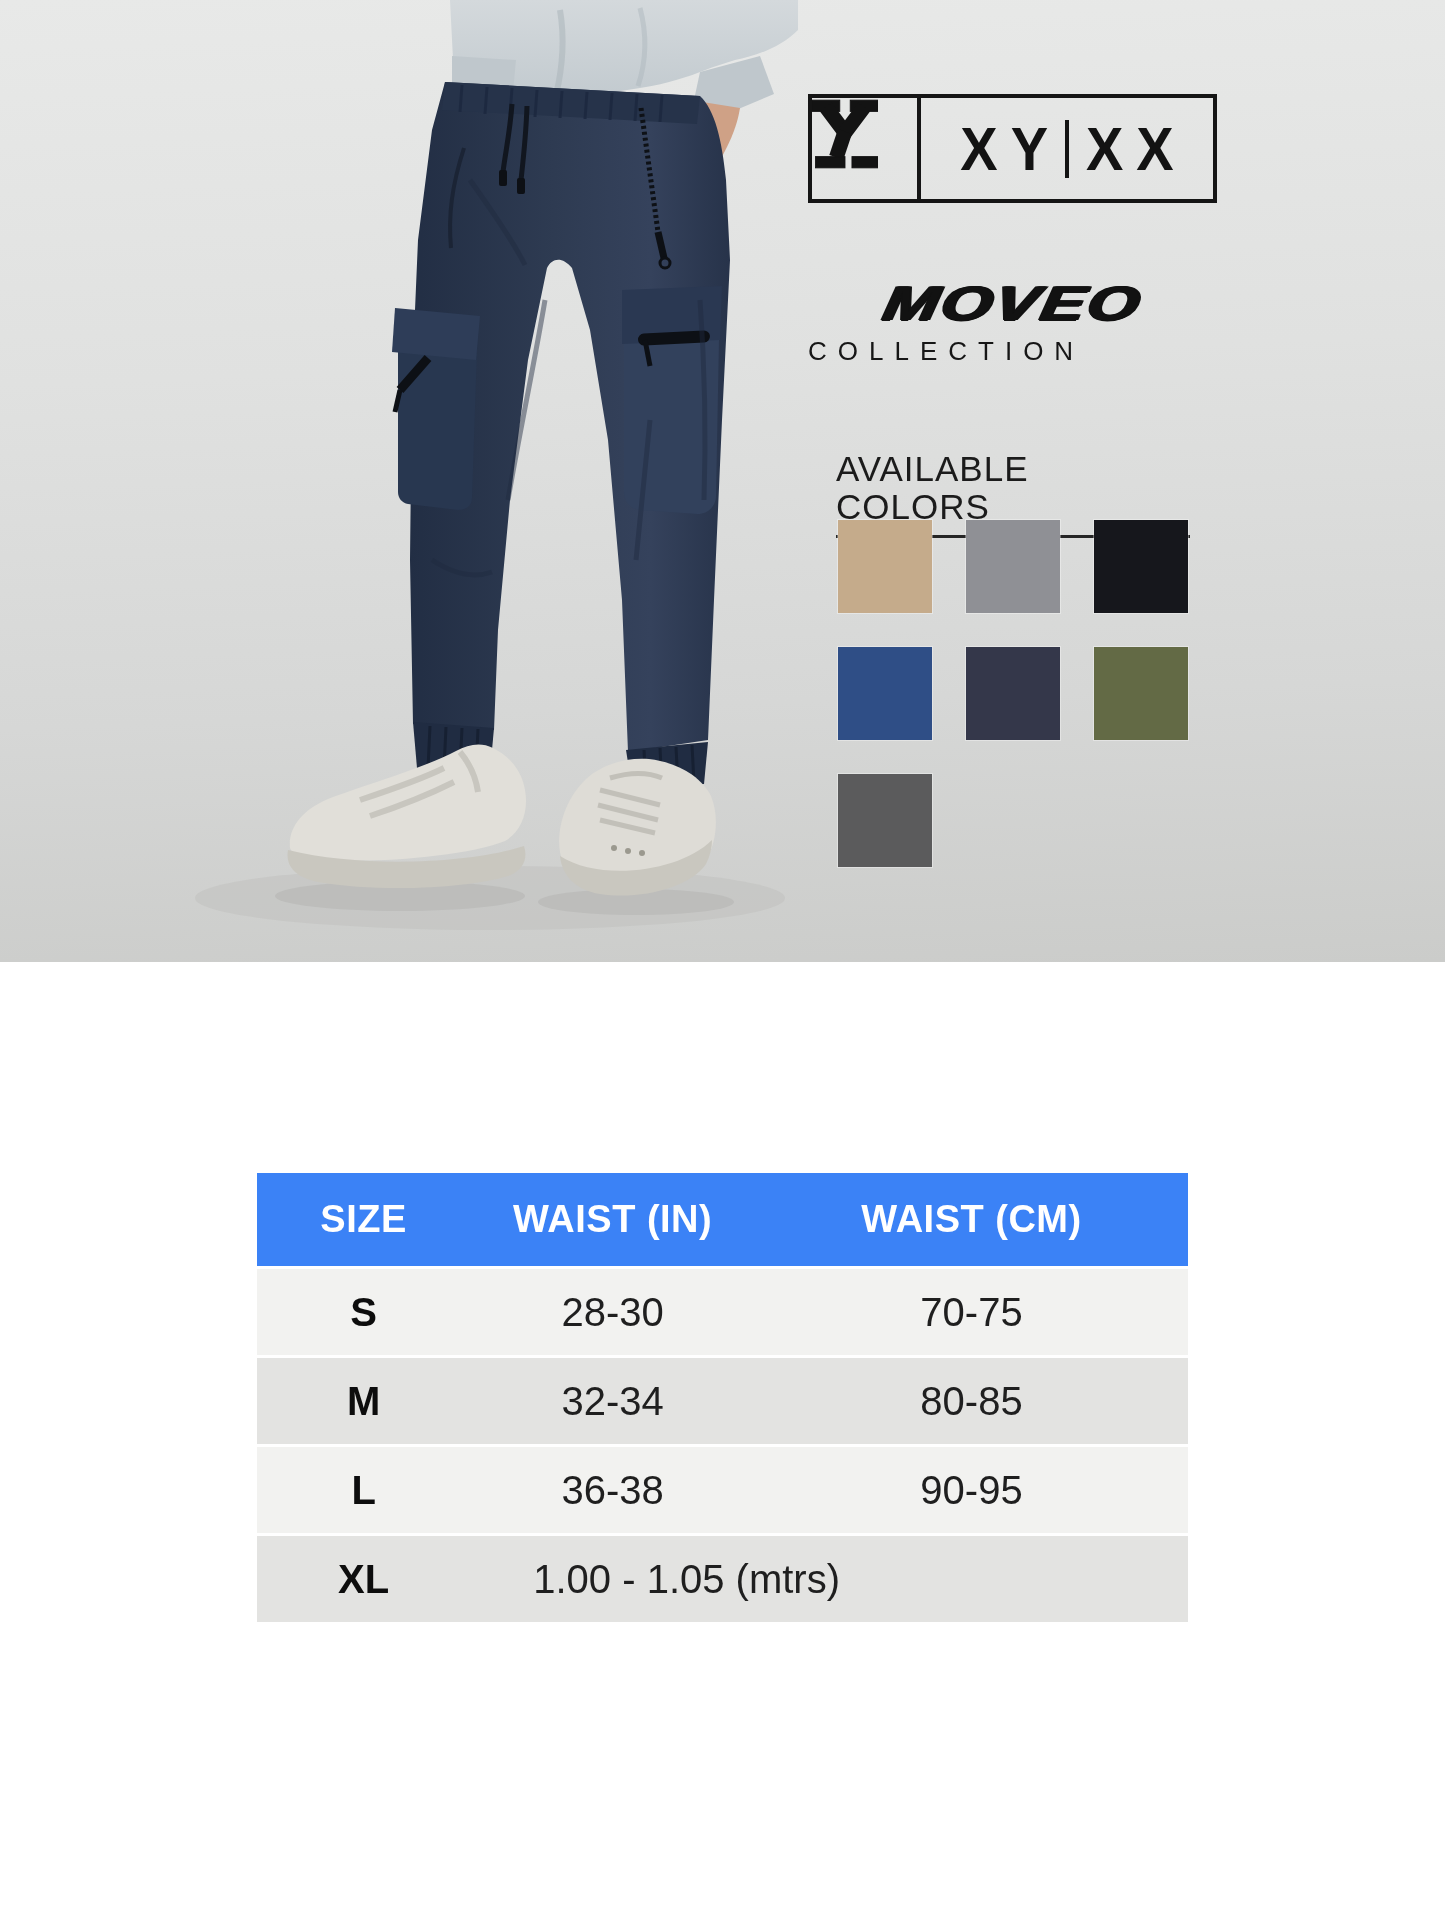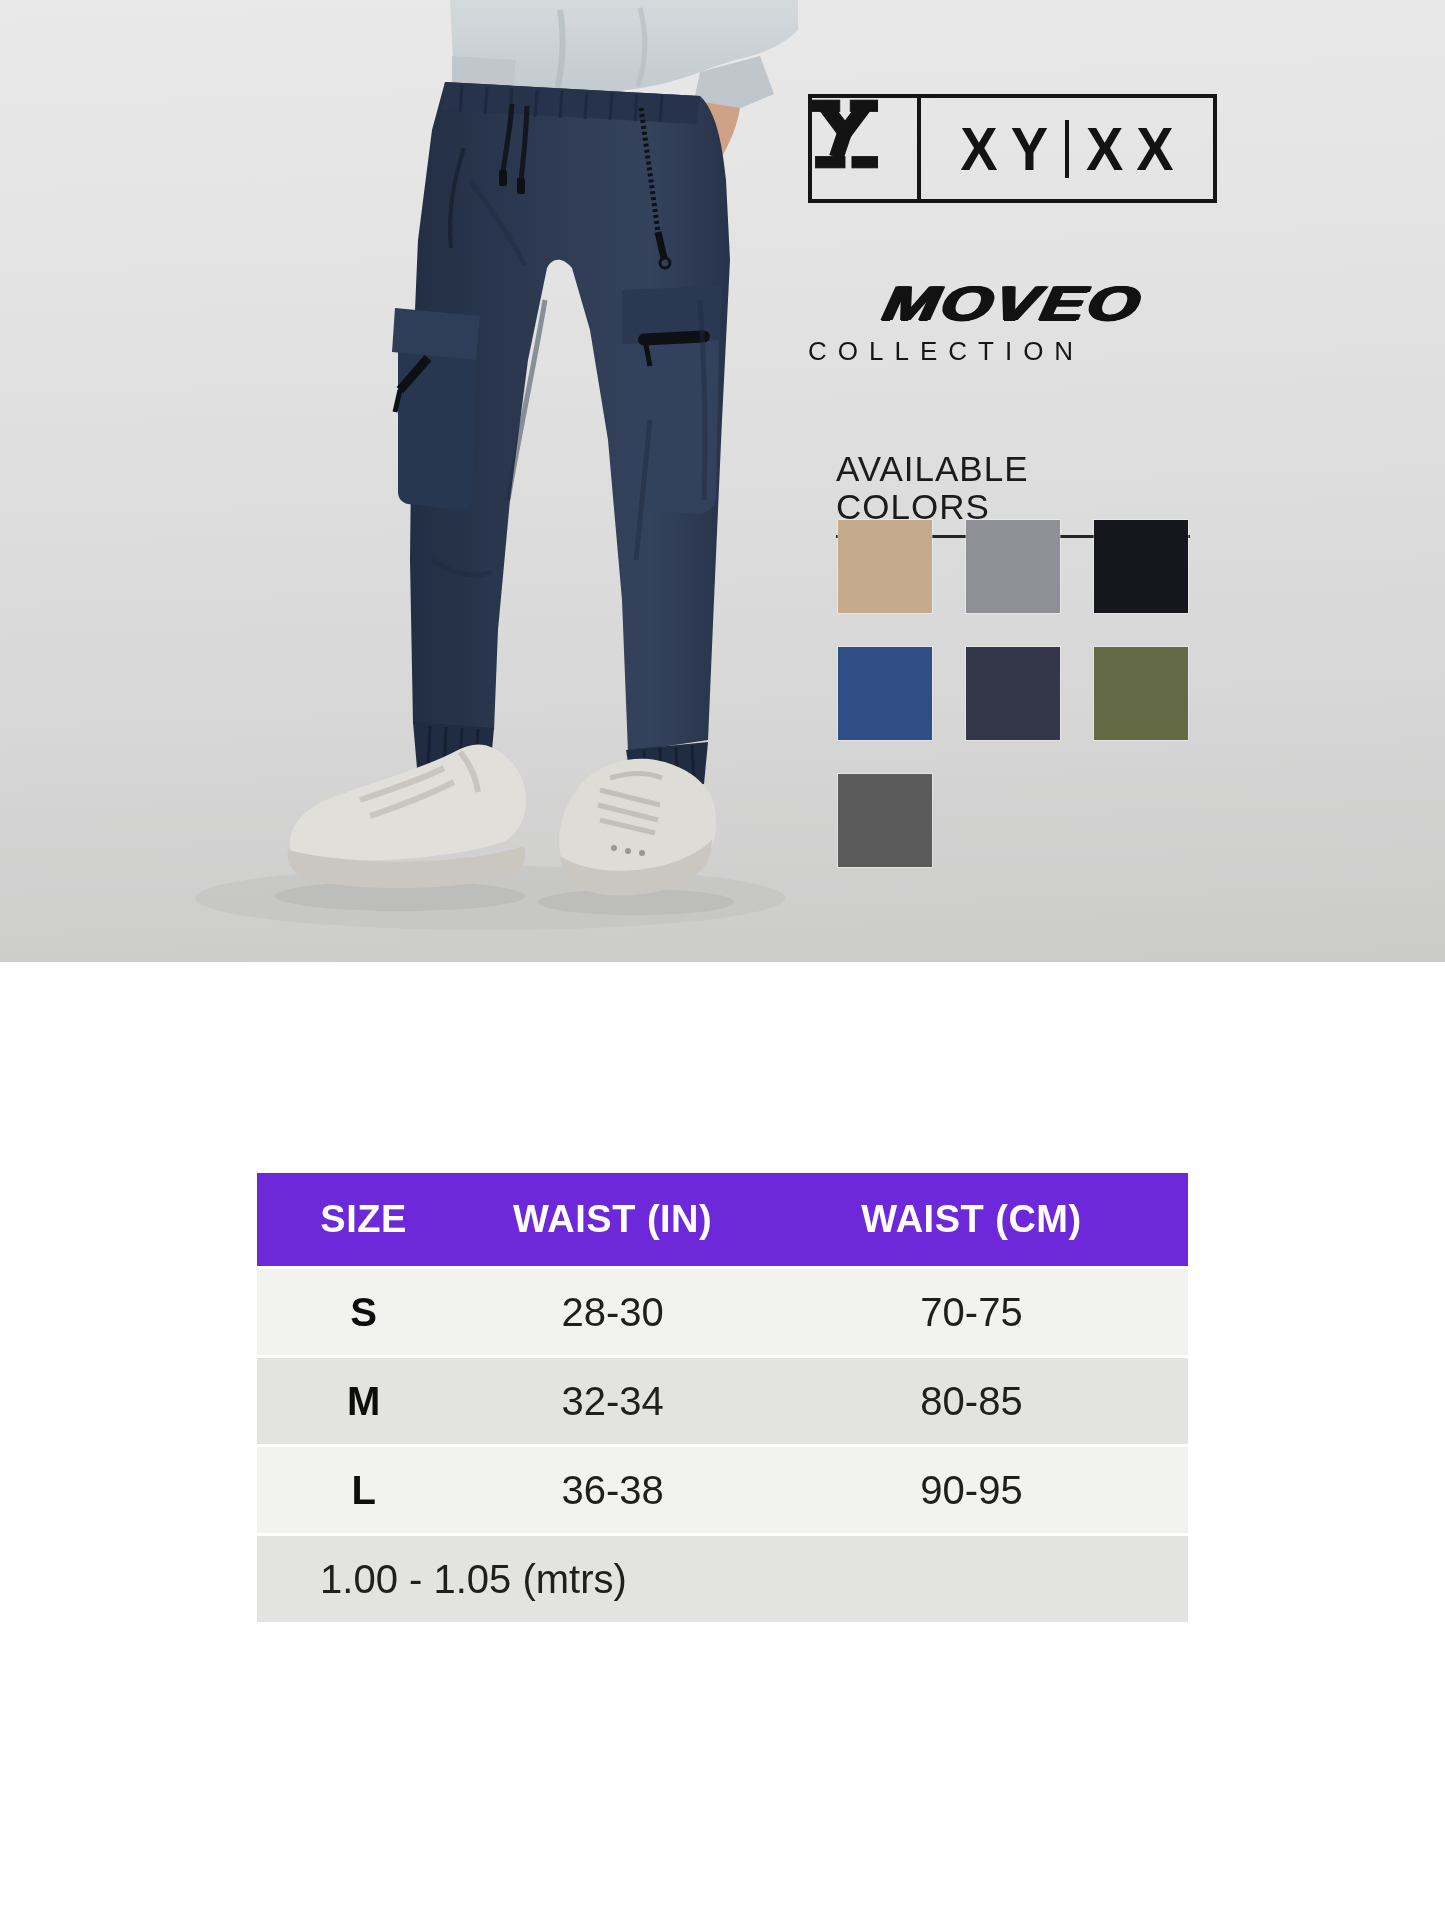--- a/index.html
+++ b/index.html
@@ -39,21 +39,21 @@
     border-bottom:3px solid #252525;padding-bottom:9px;
   }
   .swatches{
     position:absolute;left:838px;top:520px;width:350px;
     display:grid;grid-template-columns:repeat(3,94px);grid-auto-rows:93px;gap:34px;
   }
   .swatch{width:94px;height:93px;box-shadow:0 0 0 1px rgba(255,255,255,0.35);}
   
   .chart{position:absolute;left:257px;top:1173px;width:931px;}
   .c-row{display:flex;width:100%;}
-  .c-head{height:93px;background:#6d28d9;margin-bottom:3px;}
+  .c-head{height:93px;background:#3b82f6;margin-bottom:3px;}
   .c-head .cell{color:#ffffff;font-weight:bold;font-size:38px;letter-spacing:0.5px;}
   .c-data{height:86px;margin-bottom:3px;}
   .c-data.light{background:#f2f2f0;}
   .c-data.dark{background:#e3e3e1;}
   .cell{display:flex;align-items:center;justify-content:center;box-sizing:border-box;}
   .col-size{width:22.9%;}
   .col-in{width:30.6%;}
   .col-cm{width:46.5%;}
   .c-data .col-size{font-weight:bold;font-size:40px;color:#0d0d0d;}
   .c-data .col-in,.c-data .col-cm{font-size:40px;color:#1f1f1f;text-align:right;}
@@ -251,17 +251,18 @@
       <div class="cell col-size">M</div>
       <div class="cell col-in">32-34</div>
       <div class="cell col-cm">80-85</div>
     </div>
     <div class="c-row c-data light">
       <div class="cell col-size">L</div>
       <div class="cell col-in">36-38</div>
       <div class="cell col-cm">90-95</div>
     </div>
     <div class="c-row c-data dark">
+      <div class="cell col-size">XL</div>
       <div class="cell col-cm">1.00 - 1.05 (mtrs)</div>
     </div>
   </div>
 
 </div>
 
 </body></html>

